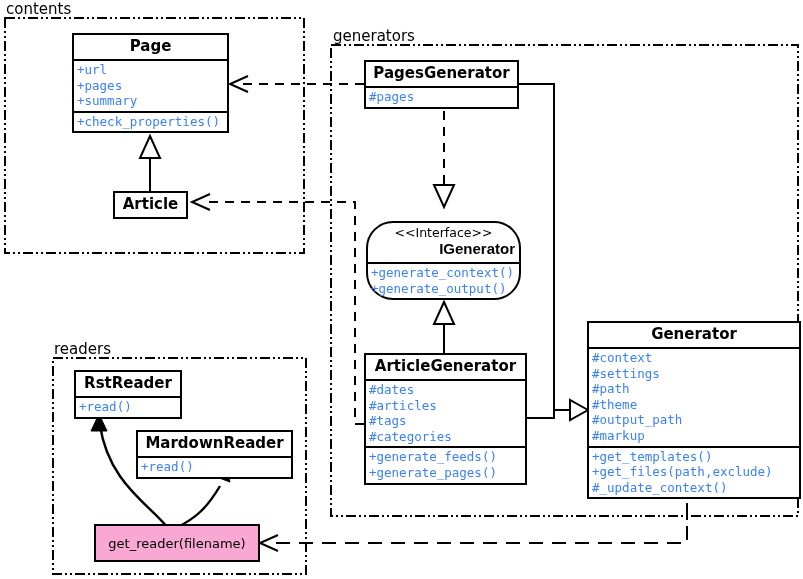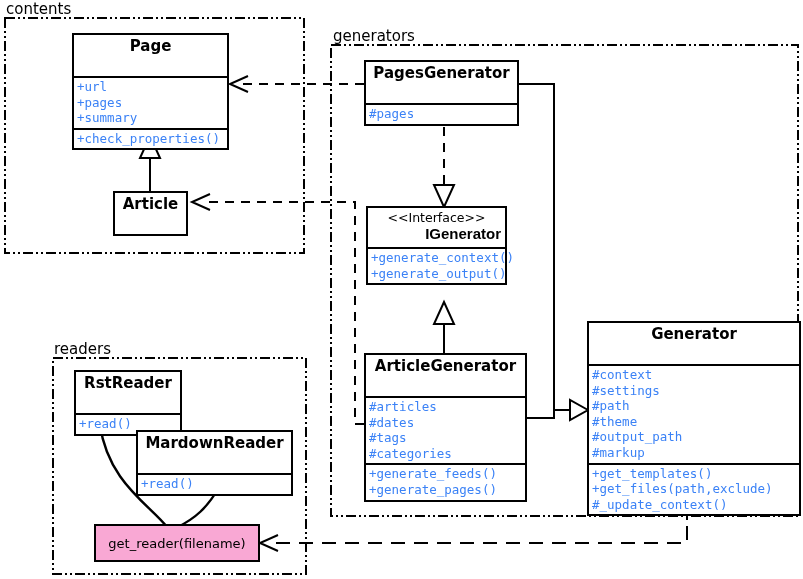--- a/index.html
+++ b/index.html
@@ -34,21 +34,21 @@
     position: absolute;
     border: 2px solid #000;
     background: #ffffff;
     box-sizing: border-box;
   }
   .uml-name {
     font-family: "DejaVu Sans", sans-serif;
     font-weight: bold;
     font-size: 15px;
     text-align: center;
-    padding: 3px 6px 21px 6px;
+    padding: 3px 6px 4px 6px;
     line-height: 17px;
     color: #000;
   }
   .uml-stereotype {
     font-family: "DejaVu Sans", sans-serif;
     font-weight: normal;
     font-size: 12.5px;
     text-align: center;
     line-height: 15px;
     color: #000;
@@ -143,36 +143,36 @@
     <div class="uml-name">Article</div>
   </div>
 
   <div class="uml-box" style="left:364px; top:60px; width:155px;">
     <div class="uml-name">PagesGenerator</div>
     <div class="uml-compartment">
       <div class="uml-item">#pages</div>
     </div>
   </div>
 
-  <div class="uml-box" style="left:366px; top:206px; width:141px;">
+  <div class="uml-box" style="left:366px; top:221px; width:155px;border-radius:27px;">
     <div style="padding:2px 4px 4px 4px;">
       <div class="uml-stereotype">&lt;&lt;Interface&gt;&gt;</div>
       <div style="font-family:Liberation Sans, sans-serif;font-weight:bold;font-size:15px;text-align:right;line-height:18px;">IGenerator</div>
     </div>
     <div class="uml-compartment">
       <div class="uml-item">+generate_context()</div>
       <div class="uml-item">+generate_output()</div>
     </div>
   </div>
 
   <div class="uml-box" style="left:364px; top:353px; width:163px;">
     <div class="uml-name">ArticleGenerator</div>
     <div class="uml-compartment">
+      <div class="uml-item">#dates</div>
       <div class="uml-item">#articles</div>
-      <div class="uml-item">#dates</div>
       <div class="uml-item">#tags</div>
       <div class="uml-item">#categories</div>
     </div>
     <div class="uml-compartment">
       <div class="uml-item">+generate_feeds()</div>
       <div class="uml-item">+generate_pages()</div>
     </div>
   </div>
 
   <div class="uml-box" style="left:587px; top:321px; width:214px;">

